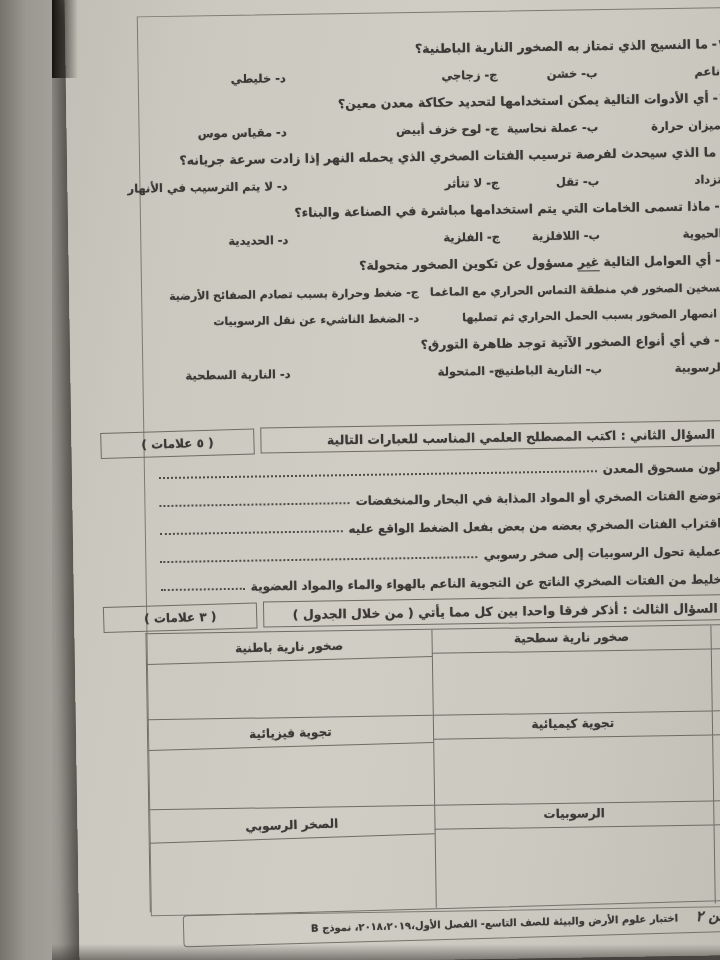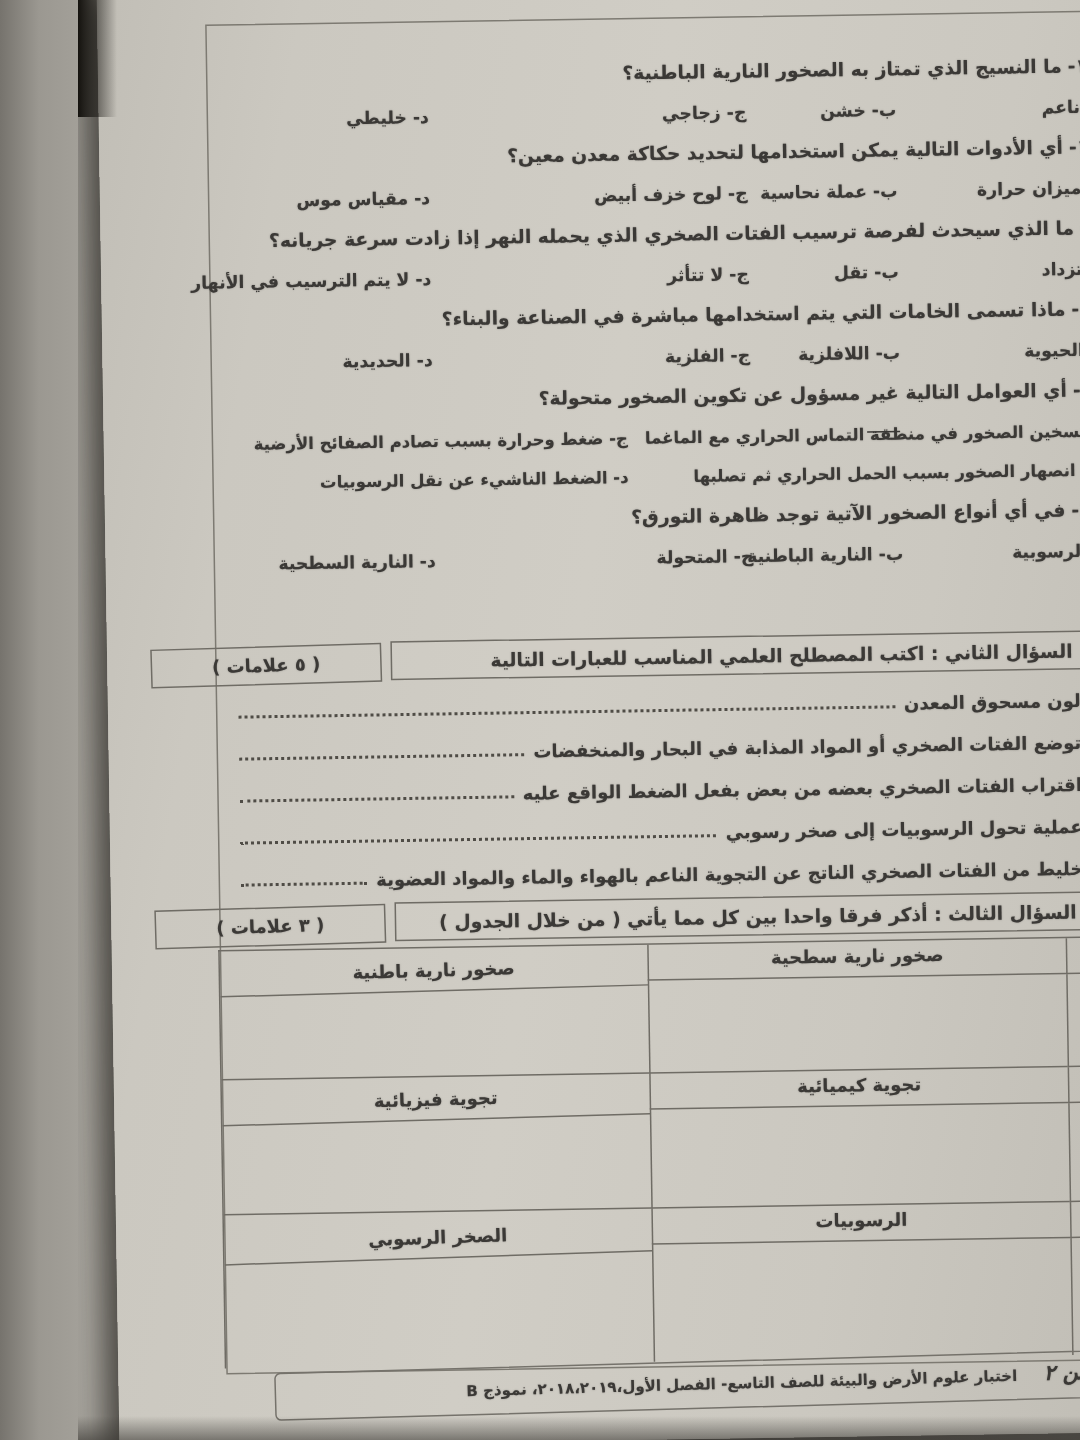--- a/index.html
+++ b/index.html
@@ -21,21 +21,21 @@
     background:linear-gradient(to right,#14120e 0%,rgba(20,18,14,0.55) 45%,rgba(20,18,14,0) 100%);}
   .bottom-shade{position:absolute;left:0;bottom:0;width:100%;height:16px;z-index:6;
     background:linear-gradient(to top,rgba(35,33,29,0.5),rgba(35,33,29,0));}
   .frame{
     position:absolute;left:72px;top:22px;width:604px;height:898px;
     border:1px solid #7d7a72;
   }
   .content{position:absolute;inset:0;padding:22px 10px 0 6px;direction:rtl;font-weight:700;}
   .q-text{margin-top:6px;height:22px;font-size:12.5px;white-space:nowrap;}
   .q-num{margin-left:4px;}
-  .ul{border-bottom:1.6px solid #3b3936;padding-bottom:18px;}
+  .ul{border-bottom:1.6px solid #3b3936;padding-bottom:1px;}
   .opts{display:grid;height:26px;font-size:11.5px;align-items:center;}
   .opts span{white-space:nowrap;}
   .opts4{grid-template-columns:23% 17% 36% 24%;}
   .opts2{grid-template-columns:54% 46%;height:52px;font-size:11px;grid-auto-rows:26px;}
   .sec-row{display:flex;align-items:stretch;margin:40px -4px 0 -50px;height:26px;font-size:12.5px;}
   .sec-row.third{margin-top:8px;}
   .sec-box{flex:1;border:1.2px solid #6f6c65;display:flex;align-items:center;gap:7px;padding:0 8px 0 6px;background:rgba(210,207,199,0.25);}
   .bullet{font-size:13px;line-height:1;}
   .marks-box{border:1.2px solid #6f6c65;width:152px;margin-right:6px;display:flex;align-items:center;justify-content:center;transform:translateY(2px) rotate(-0.8deg);font-size:12px;}
   .blank{display:flex;align-items:flex-end;margin:6px 2px 0 0;height:22px;font-size:12px;}

